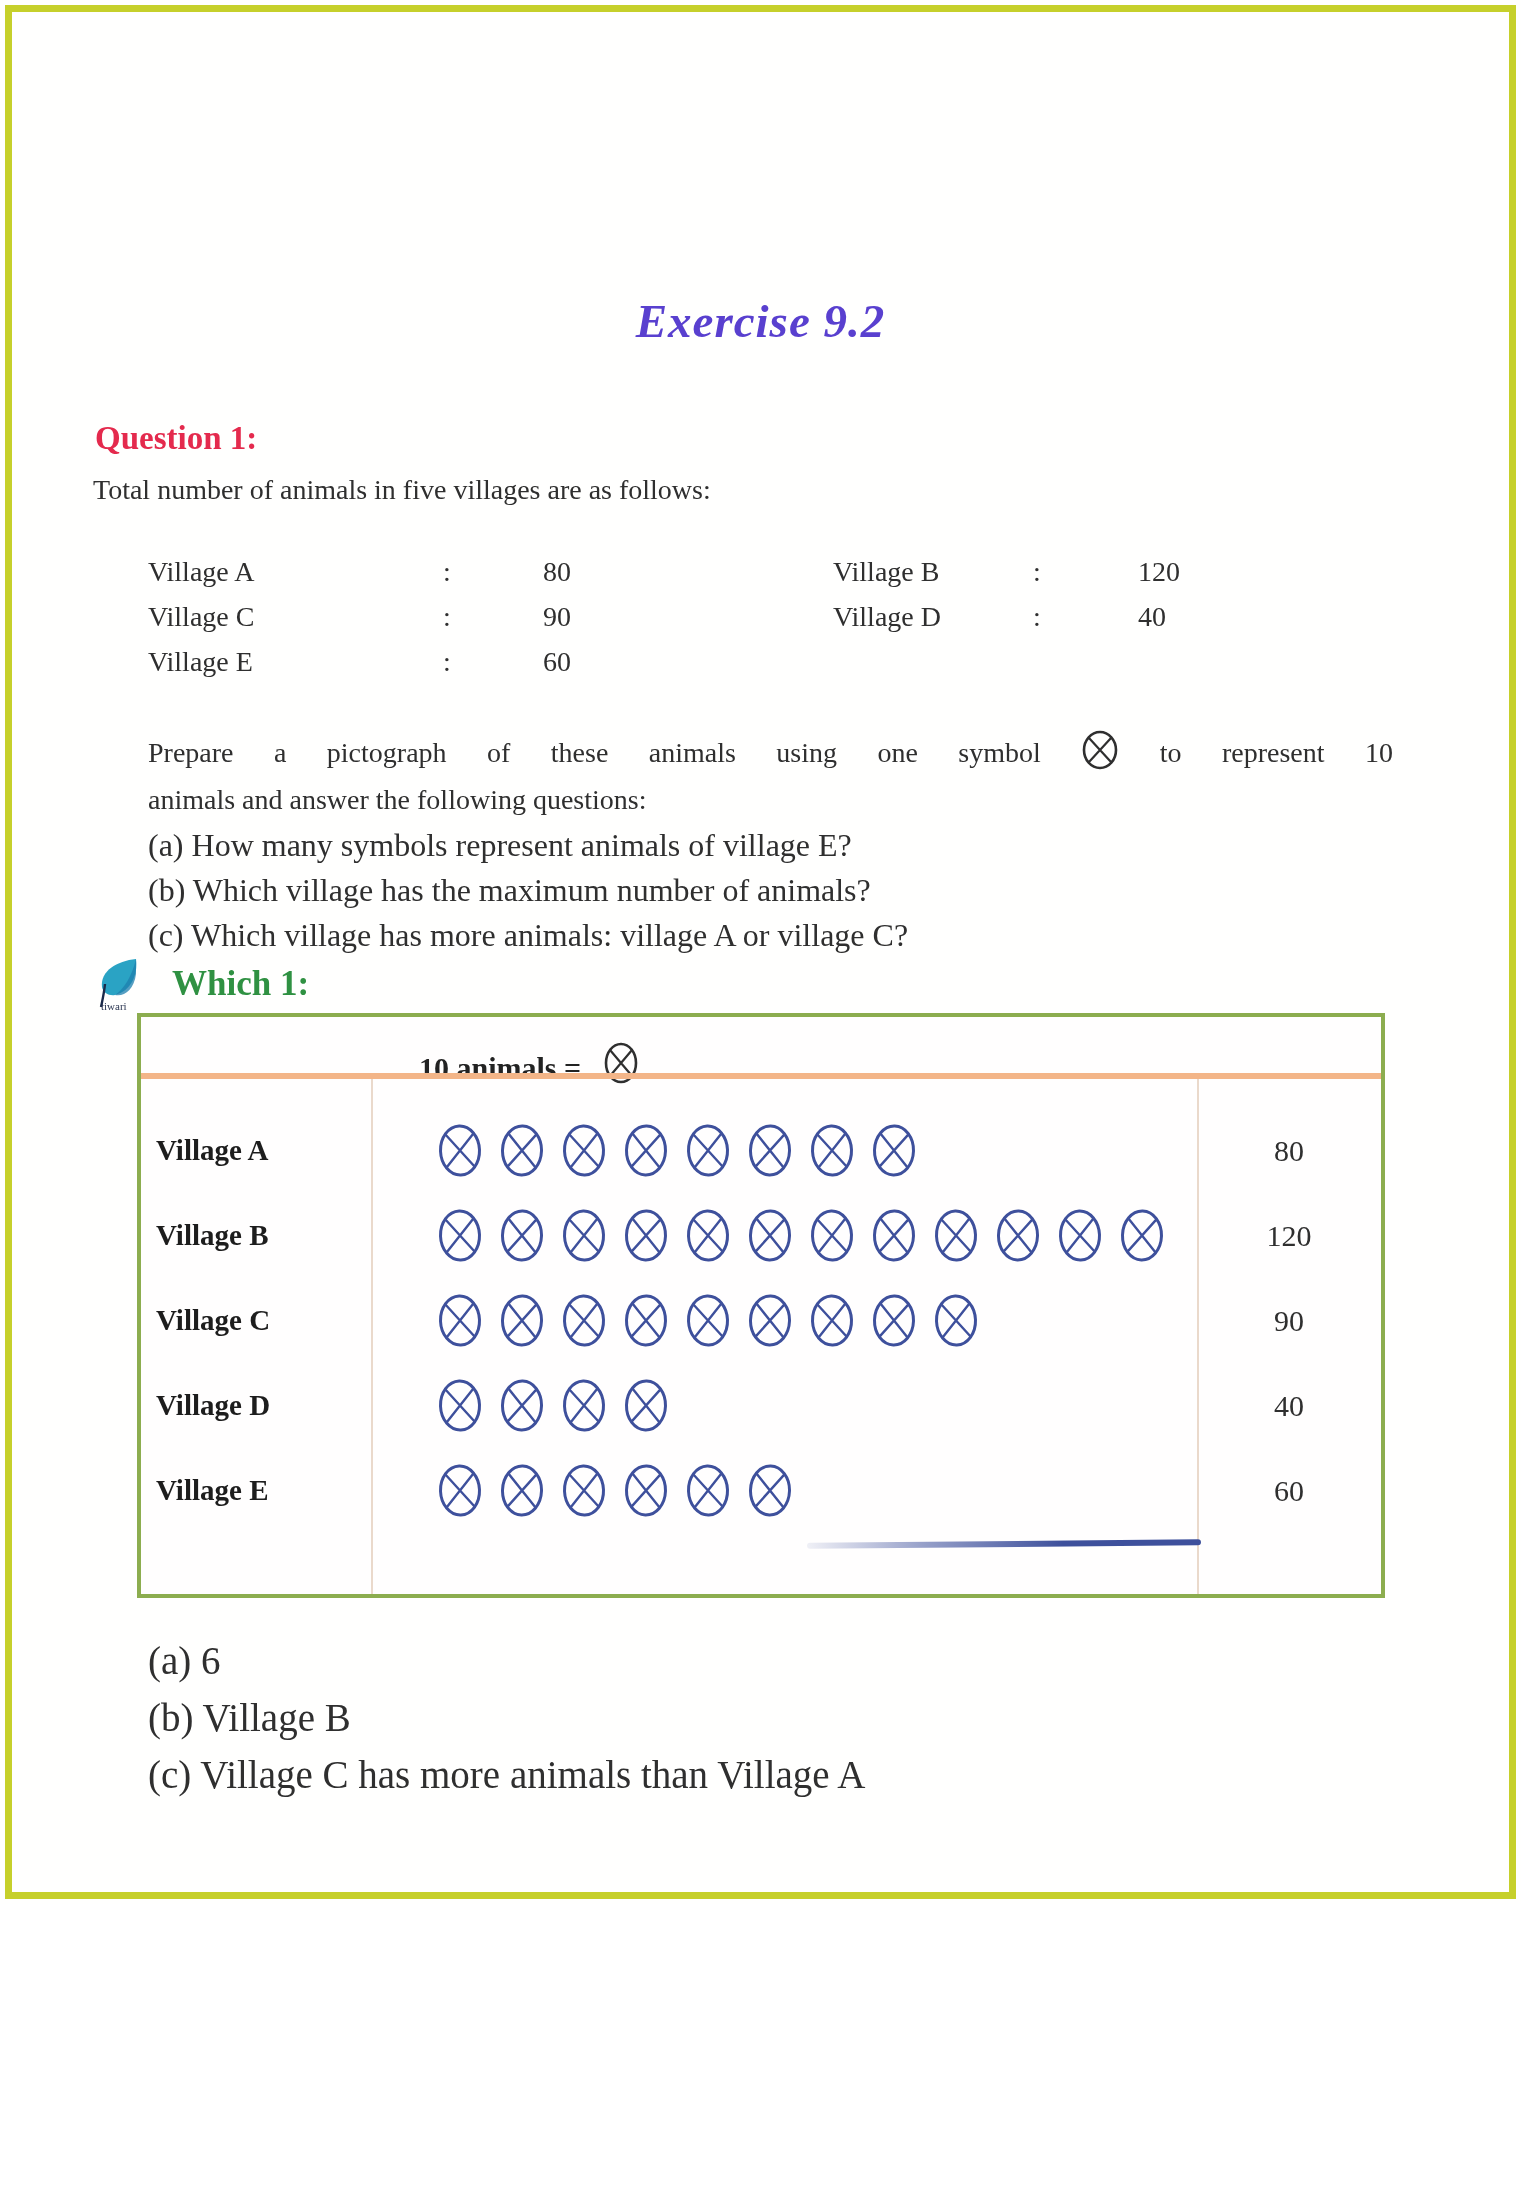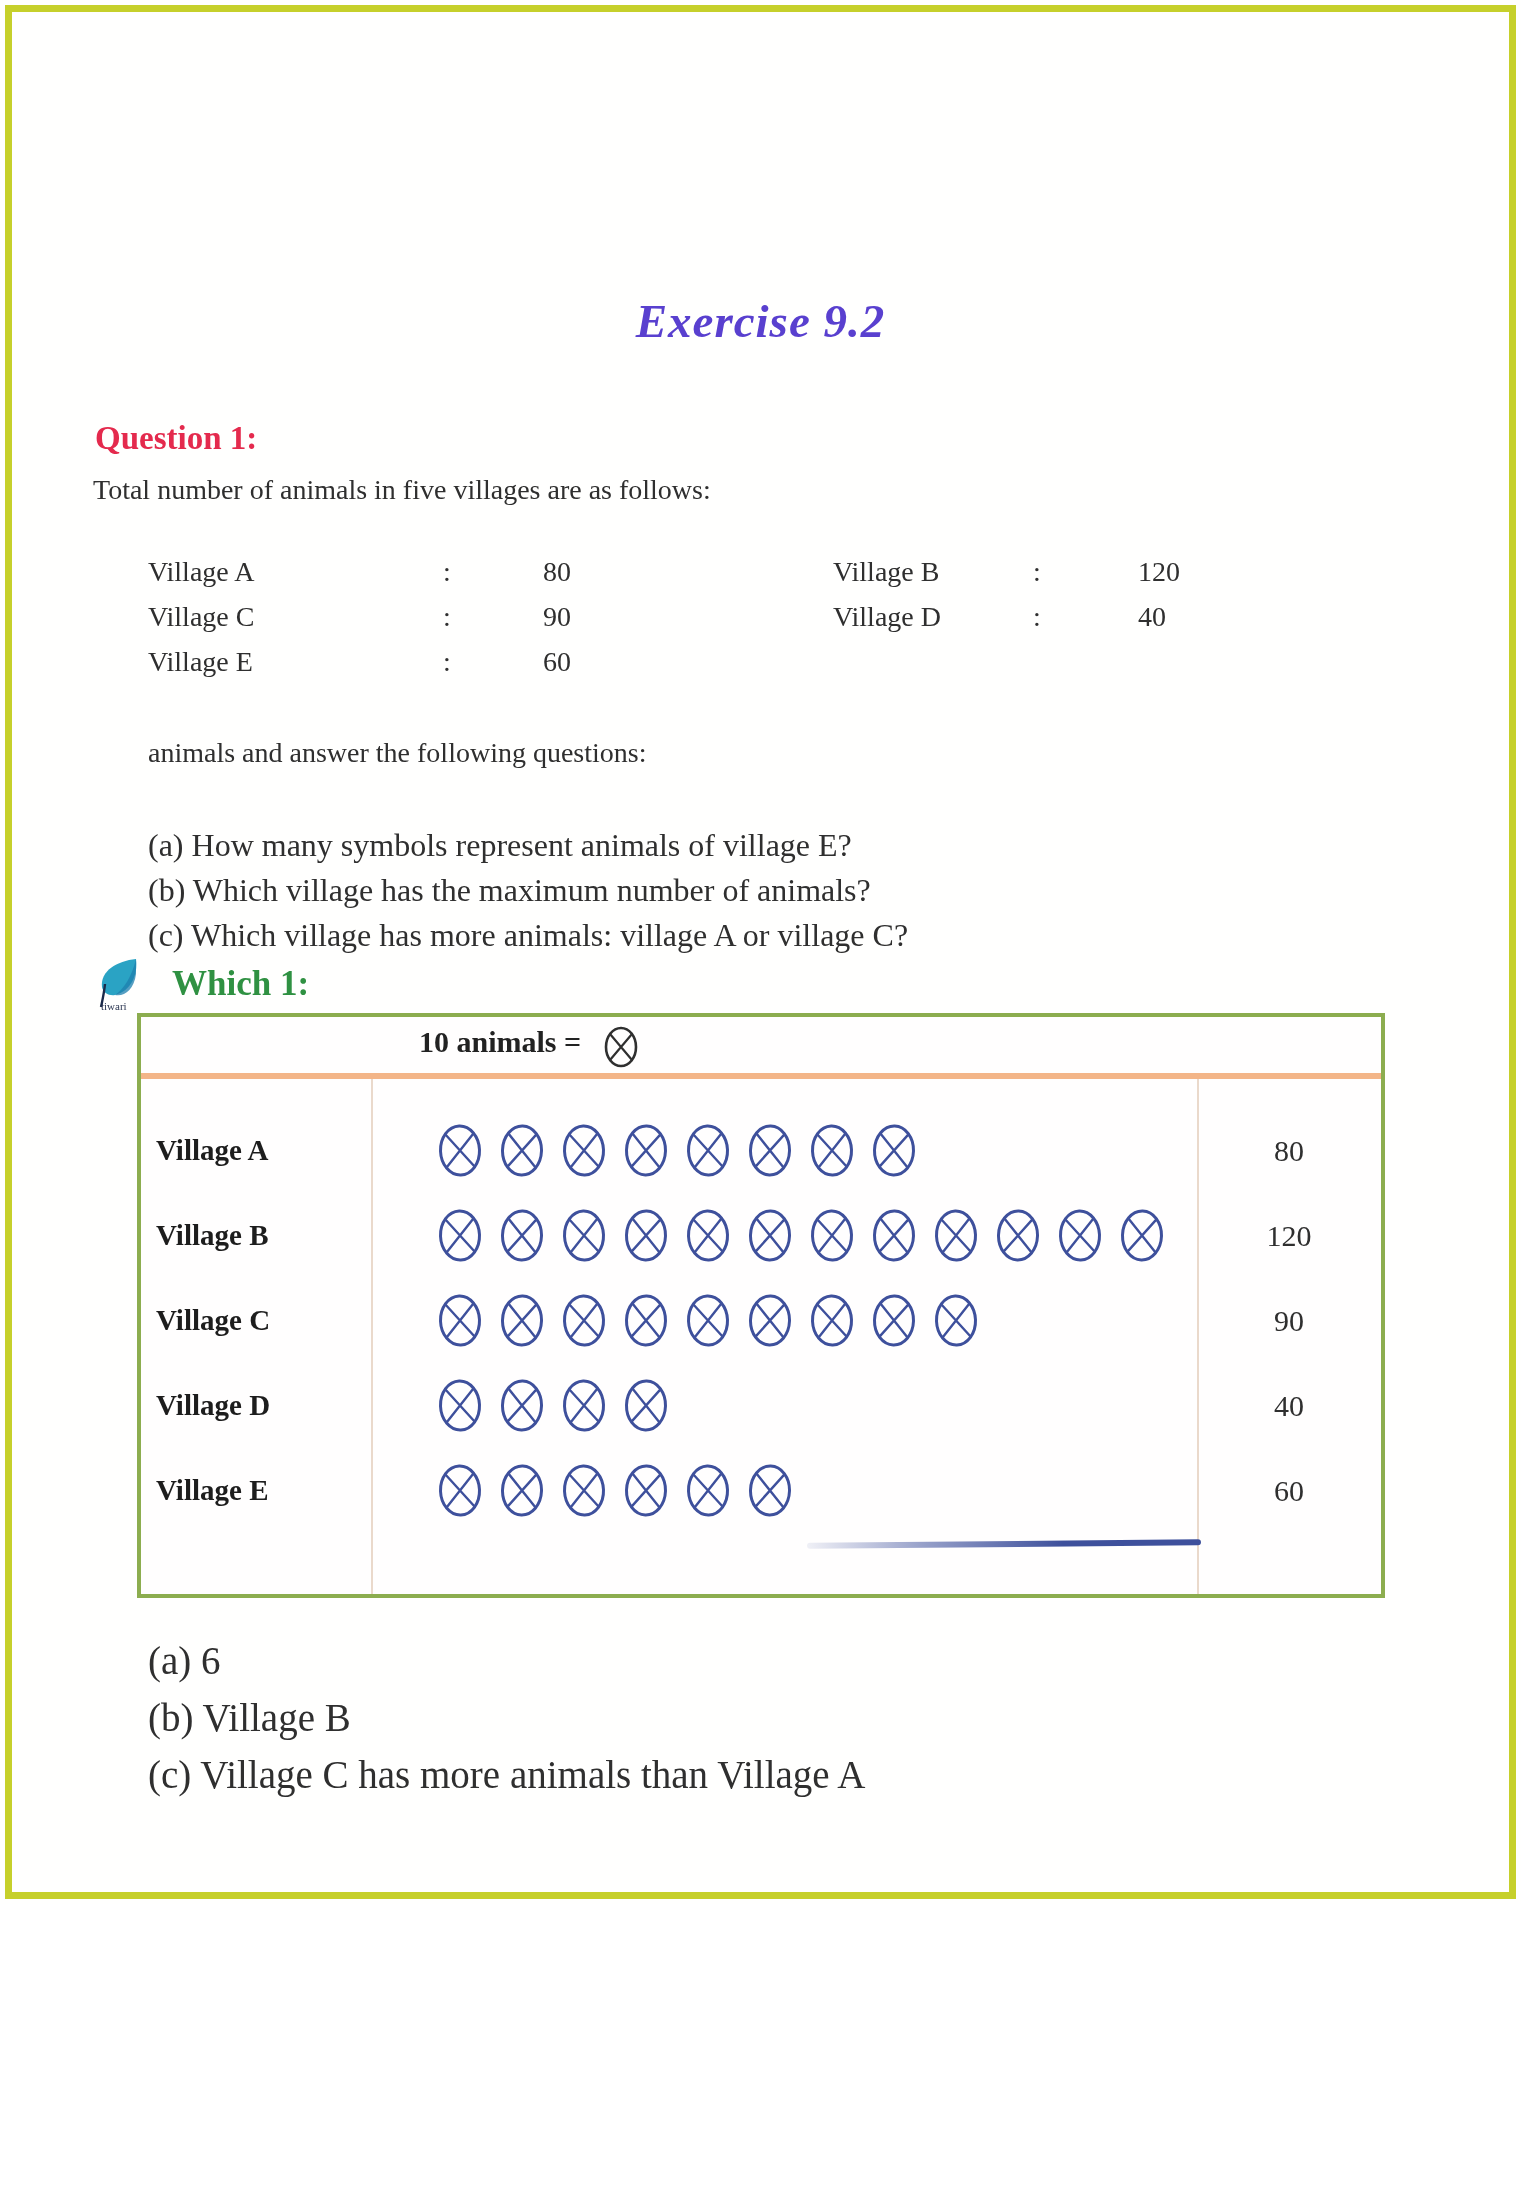--- a/index.html
+++ b/index.html
@@ -31,21 +31,21 @@
   .q-subs { position:absolute; left:148px; top:823px; font-size:32px; line-height:45px; }
 
   .ans-logo    { position:absolute; left:90px; top:956px; }
   .ans-heading { position:absolute; left:172px; top:964px; font-size:35px; font-weight:bold; color:#2f9142; }
 
   .ptable {
     position:absolute; left:137px; top:1013px; width:1248px; height:585px;
     border:4px solid #8cad4f; box-sizing:border-box; background:#fffefe;
   }
   .legend {
-    position:absolute; left:278px; top:8px; display:flex; align-items:flex-start; gap:22px;
+    position:absolute; left:278px; top:24px; display:flex; align-items:flex-end; gap:22px;
     font-size:30px; font-weight:bold; color:#222;
   }
   .orange-line { position:absolute; left:0; right:0; top:56px; height:6px; background:#f3b588; }
   .pdivider { position:absolute; top:62px; bottom:0; width:2px; background:#ead9cb; }
   .pdiv-left  { left:230px; }
   .pdiv-right { left:1056px; }
   .prows { position:absolute; top:62px; left:0; right:0; bottom:0; padding-top:29px; }
   .prow { display:flex; height:85px; align-items:center; }
   .prow-label { width:230px; padding-left:15px; box-sizing:border-box; font-weight:bold; font-size:29px; color:#1d1d1d; }
   .prow-syms  { width:826px; padding-left:66px; box-sizing:border-box; display:flex; gap:16px; align-items:center; }
@@ -98,20 +98,28 @@
       <span>120</span>
     </div>
     <div class="vrow">
       <span>Village D</span>
       <span>:</span>
       <span>40</span>
     </div>
   </div>
 
   <div class="q-para">
+    <div class="q-line1">
+      <span>Prepare a pictograph of these animals using one symbol</span>
+      <svg class="inline-sym" width="38" height="42" viewBox="0 0 38 42">
+          <ellipse cx="19" cy="21" rx="16" ry="18" fill="none" stroke="#2f2f2f" stroke-width="2.6"></ellipse>
+          <path d="M8 9 L30 33 M30 9 L8 33" fill="none" stroke="#2f2f2f" stroke-width="2.2" stroke-linecap="round"></path>
+        </svg>
+      <span>to represent 10</span>
+    </div>
     <div class="q-line2">animals and answer the following questions:</div>
   </div>
 
   <div class="q-subs">
     <div>(a) How many symbols represent animals of village E?</div>
     <div>(b) Which village has the maximum number of animals?</div>
     <div>(c) Which village has more animals: village A or village C?</div>
   </div>
 
   <svg class="ans-logo" width="58" height="58" viewBox="0 0 58 58">

